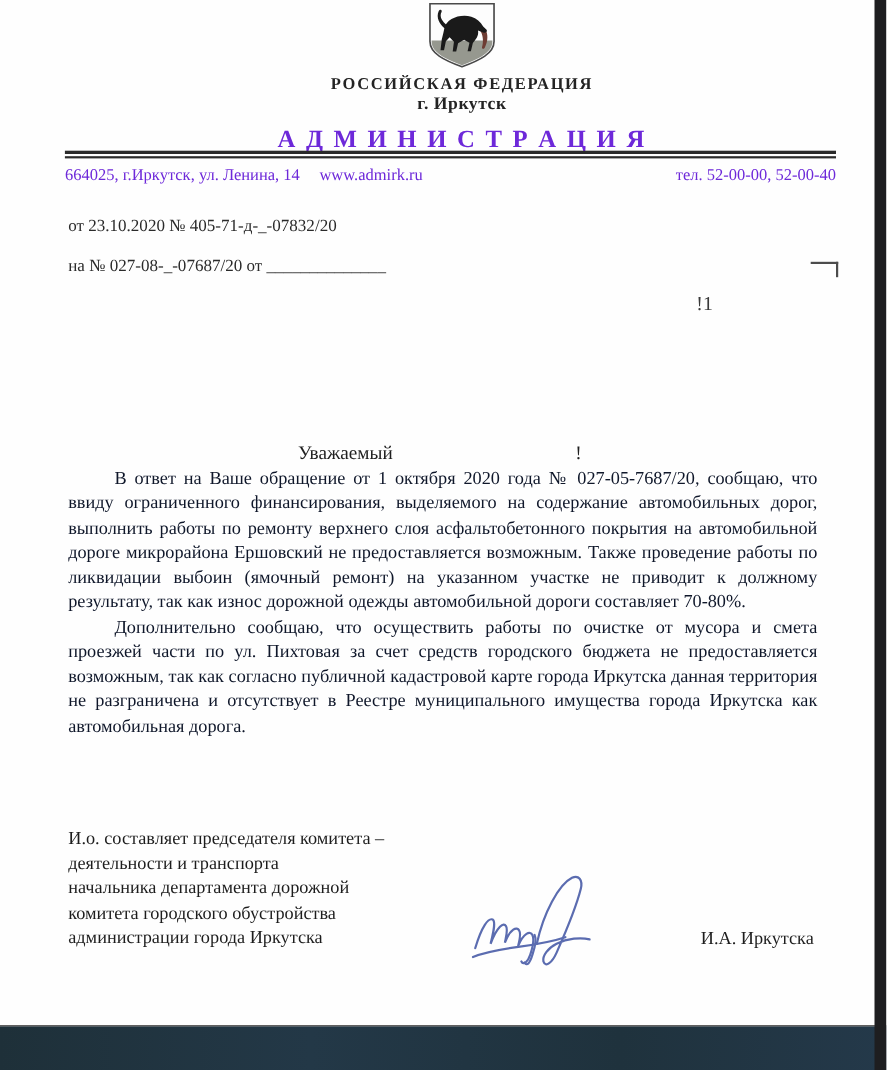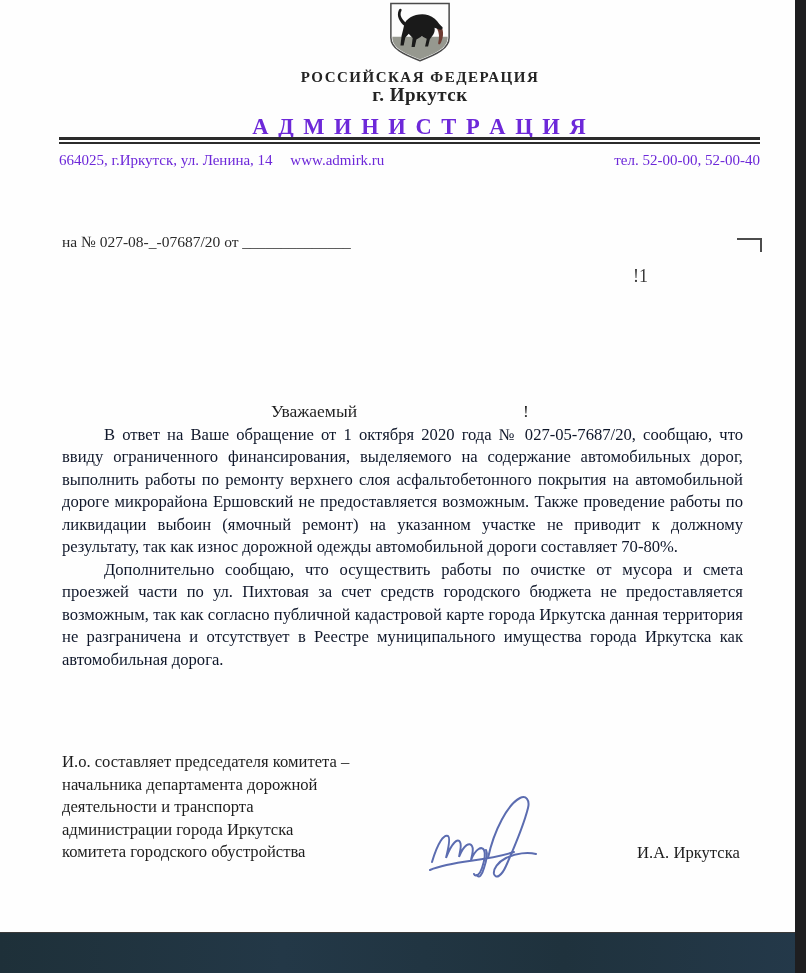--- a/index.html
+++ b/index.html
@@ -29,21 +29,21 @@
   
   .letterhead {
     position: absolute; left: 40px; top: 0;
     width: 760px; text-align: center;
   }
   .emblem { display: block; margin: 2px auto 4px auto; width: 78px; height: 62px; }
   .country {
     font-weight: bold; font-size: 15px; letter-spacing: 1.5px; line-height: 18px;
     color: #232323;
   }
-  .city { font-weight: bold; font-size: 19px; letter-spacing: 0.5px; line-height: 17px; color: #232323; }
+  .city { font-weight: bold; font-size: 16px; letter-spacing: 0.5px; line-height: 17px; color: #232323; }
   .org-title {
     margin-top: 11px;
     font-weight: bold; font-size: 22.5px; letter-spacing: 2px; line-height: 26px;
     color: #6d28d9;
   }
   .double-rule {
     position: absolute; left: 59px; top: 137px; width: 701px; height: 7px;
     border-top: 3px solid #2b2b2b;
     border-bottom: 2px solid #2b2b2b;
   }
@@ -104,41 +104,42 @@
   <div class="double-rule"></div>
 
   <div class="contact-row">
     <span class="contact-left">
       <span>664025,  г.Иркутск, ул. Ленина, 14</span>
       <span class="website">www.admirk.ru</span>
     </span>
     <span class="contact-right">тел. 52-00-00, 52-00-40</span>
   </div>
 
+  <div class="ref-outgoing">от 23.10.2020 № 405-71-д-_-07832/20</div>
   <div class="ref-incoming">на № 027-08-_-07687/20 от ______________</div>
   <div class="corner-mark"></div>
   <div class="stamp-fragment">!1</div>
 
   <div class="salutation">
     <span class="sal-prefix">Уважаемый</span>
     <span class="sal-gap"></span>
     <span class="sal-suffix">!</span>
   </div>
 
   <div class="body-text">
     <p>В ответ на Ваше обращение от 1 октября 2020 года № 027-05-7687/20, сообщаю, что ввиду ограниченного финансирования, выделяемого на содержание автомобильных дорог, выполнить работы по ремонту верхнего слоя асфальтобетонного покрытия на автомобильной дороге микрорайона Ершовский не предоставляется возможным. Также проведение работы по ликвидации выбоин (ямочный ремонт) на указанном участке не приводит к должному результату, так как износ дорожной одежды автомобильной дороги составляет 70-80%.</p>
     <p>Дополнительно сообщаю, что осуществить работы по очистке от мусора и смета проезжей части по ул. Пихтовая за счет средств городского бюджета не предоставляется возможным, так как согласно публичной кадастровой карте города Иркутска данная территория не разграничена и отсутствует в Реестре муниципального имущества города Иркутска как автомобильная дорога.</p>
   </div>
 
   <div class="sig-position">
     <div>И.о. составляет председателя комитета –</div>
+    <div>деятельности и транспорта</div>
     <div>начальника департамента дорожной</div>
-    <div>деятельности и транспорта</div>
+    <div>комитета городского обустройства</div>
     <div>администрации города Иркутска</div>
-    <div>комитета городского обустройства</div>
   </div>
 
   <svg class="sig-scribble" viewBox="0 0 138 98" xmlns="http://www.w3.org/2000/svg">
     <g fill="none" stroke="#4a5da8" stroke-width="2" stroke-linecap="round" opacity="0.9">
       <path d="M8 72 C14 52 20 44 24 46 C27 48 24 60 22 68 C28 52 34 48 36 52 C38 55 36 62 35 67 C40 54 46 52 48 56 C50 59 48 66 47 70 C52 58 58 56 60 60 C62 64 60 72 58 78 C56 84 52 88 50 84"></path>
       <path d="M62 60 C64 64 62 72 60 78 C58 85 55 89 53 85"></path>
       <path d="M64 68 C70 40 84 14 96 8 C102 5 106 10 104 18 C100 34 90 58 82 76 C78 85 72 90 70 84 C69 79 74 72 82 68 C92 63 104 62 112 64"></path>
       <path d="M6 80 C30 70 60 72 90 62"></path>
     </g>
   </svg>

